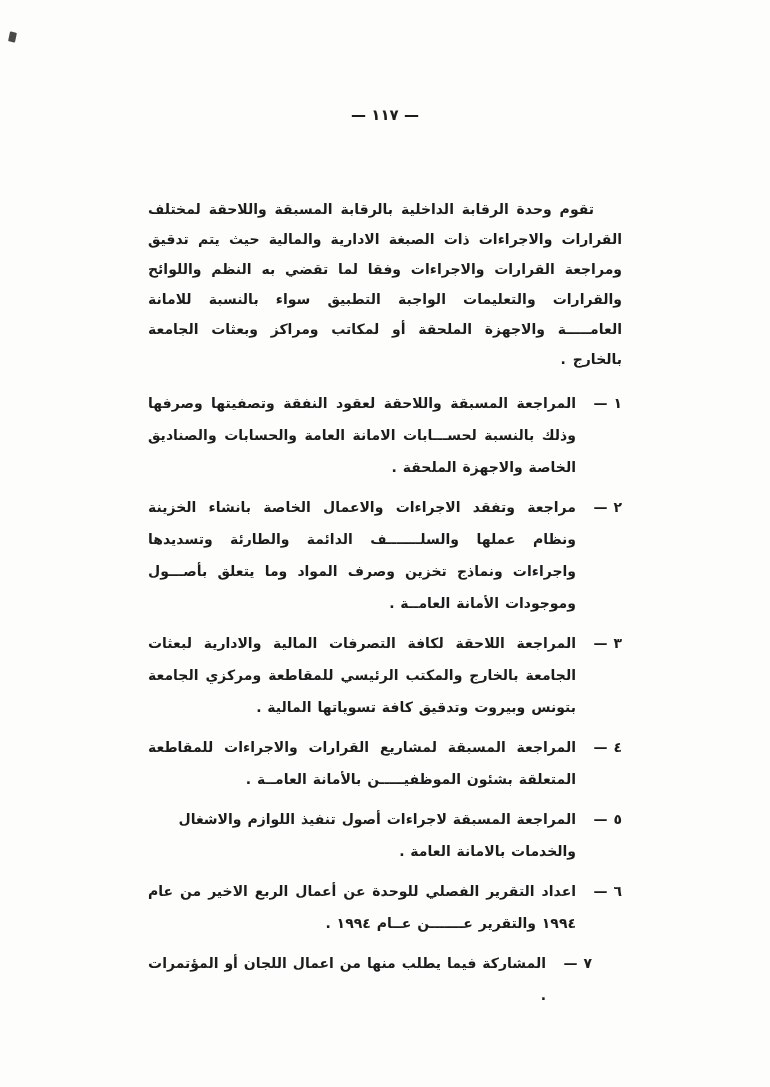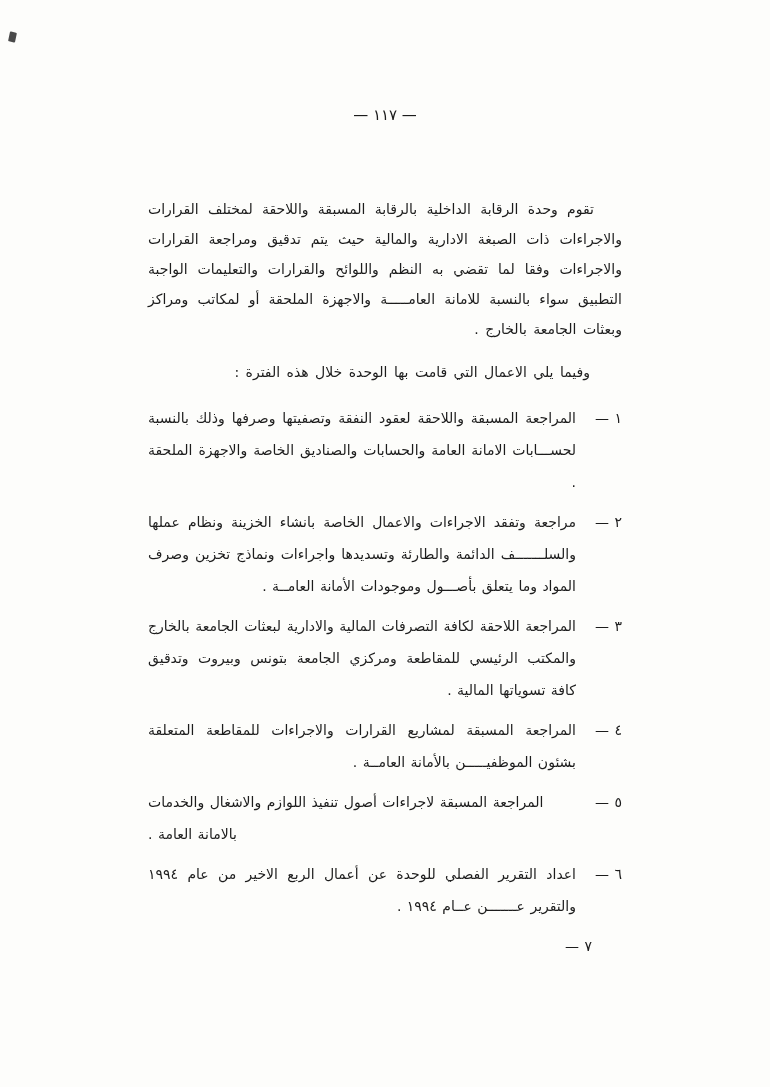--- a/index.html
+++ b/index.html
@@ -26,21 +26,21 @@
   .page {
     width: 770px;
     height: 1087px;
     color: #1c1c1c;
   }
   .content {
     direction: rtl;
     width: 474px;
     margin: 0 auto;
     padding-top: 106px;
-    font-weight: normal;
+    font-weight: bold;
     font-size: 14px;
   }
   .page-number {
     text-align: center;
     font-size: 15px;
     letter-spacing: 1px;
     height: 22px;
   }
   .intro {
     margin-top: 66px;
@@ -68,35 +68,34 @@
   }
   li.item .num {
     flex: 0 0 46px;
     white-space: nowrap;
   }
   li.item .txt {
     flex: 1 1 auto;
     text-align: justify;
   }
   li.item.indent-1 { padding-right: 30px; }
-  li.item.no-justify .txt { text-align: left; }
+  li.item.no-justify .txt { text-align: right; }
 </style>
 </head>
 <body>
 
 <div class="scan-speck"></div>
 
 <div class="page">
   <div class="content">
 
     <div class="page-number">— ١١٧ —</div>
 
     <p class="intro">تقوم وحدة الرقابة الداخلية بالرقابة المسبقة واللاحقة لمختلف القرارات والاجراءات ذات الصبغة الادارية والمالية حيث يتم تدقيق ومراجعة القرارات والاجراءات وفقا لما تقضي به النظم واللوائح والقرارات والتعليمات الواجبة التطبيق سواء بالنسبة للامانة العامـــــة والاجهزة الملحقة أو لمكاتب ومراكز وبعثات الجامعة بالخارج .</p>
 
-    <p class="lead">وفيما يلي الاعمال التي قامت بها الوحدة خلال هذه الفترة :</p>
 
     <ol class="items">
       <li class="item">
         <span class="num">١ —</span>
         <span class="txt">المراجعة المسبقة واللاحقة لعقود النفقة وتصفيتها وصرفها وذلك بالنسبة لحســـابات الامانة العامة والحسابات والصناديق الخاصة والاجهزة الملحقة .</span>
       </li>
       <li class="item">
         <span class="num">٢ —</span>
         <span class="txt">مراجعة وتفقد الاجراءات والاعمال الخاصة بانشاء الخزينة ونظام عملها والسلـــــــف الدائمة والطارئة وتسديدها واجراءات ونماذج تخزين وصرف المواد وما يتعلق بأصـــول وموجودات الأمانة العامــة .</span>
       </li>
@@ -111,18 +110,19 @@
       <li class="item no-justify">
         <span class="num">٥ —</span>
         <span class="txt">المراجعة المسبقة لاجراءات أصول تنفيذ اللوازم والاشغال والخدمات بالامانة العامة .</span>
       </li>
       <li class="item">
         <span class="num">٦ —</span>
         <span class="txt">اعداد التقرير الفصلي للوحدة عن أعمال الربع الاخير من عام ١٩٩٤ والتقرير عـــــــن عــام ١٩٩٤ .</span>
       </li>
       <li class="item indent-1 no-justify">
         <span class="num">٧ —</span>
+        <span class="txt">المشاركة فيما يطلب منها من اعمال اللجان أو المؤتمرات .</span>
       </li>
 
     </ol>
 
   </div>
 </div>
 
 </body></html>

